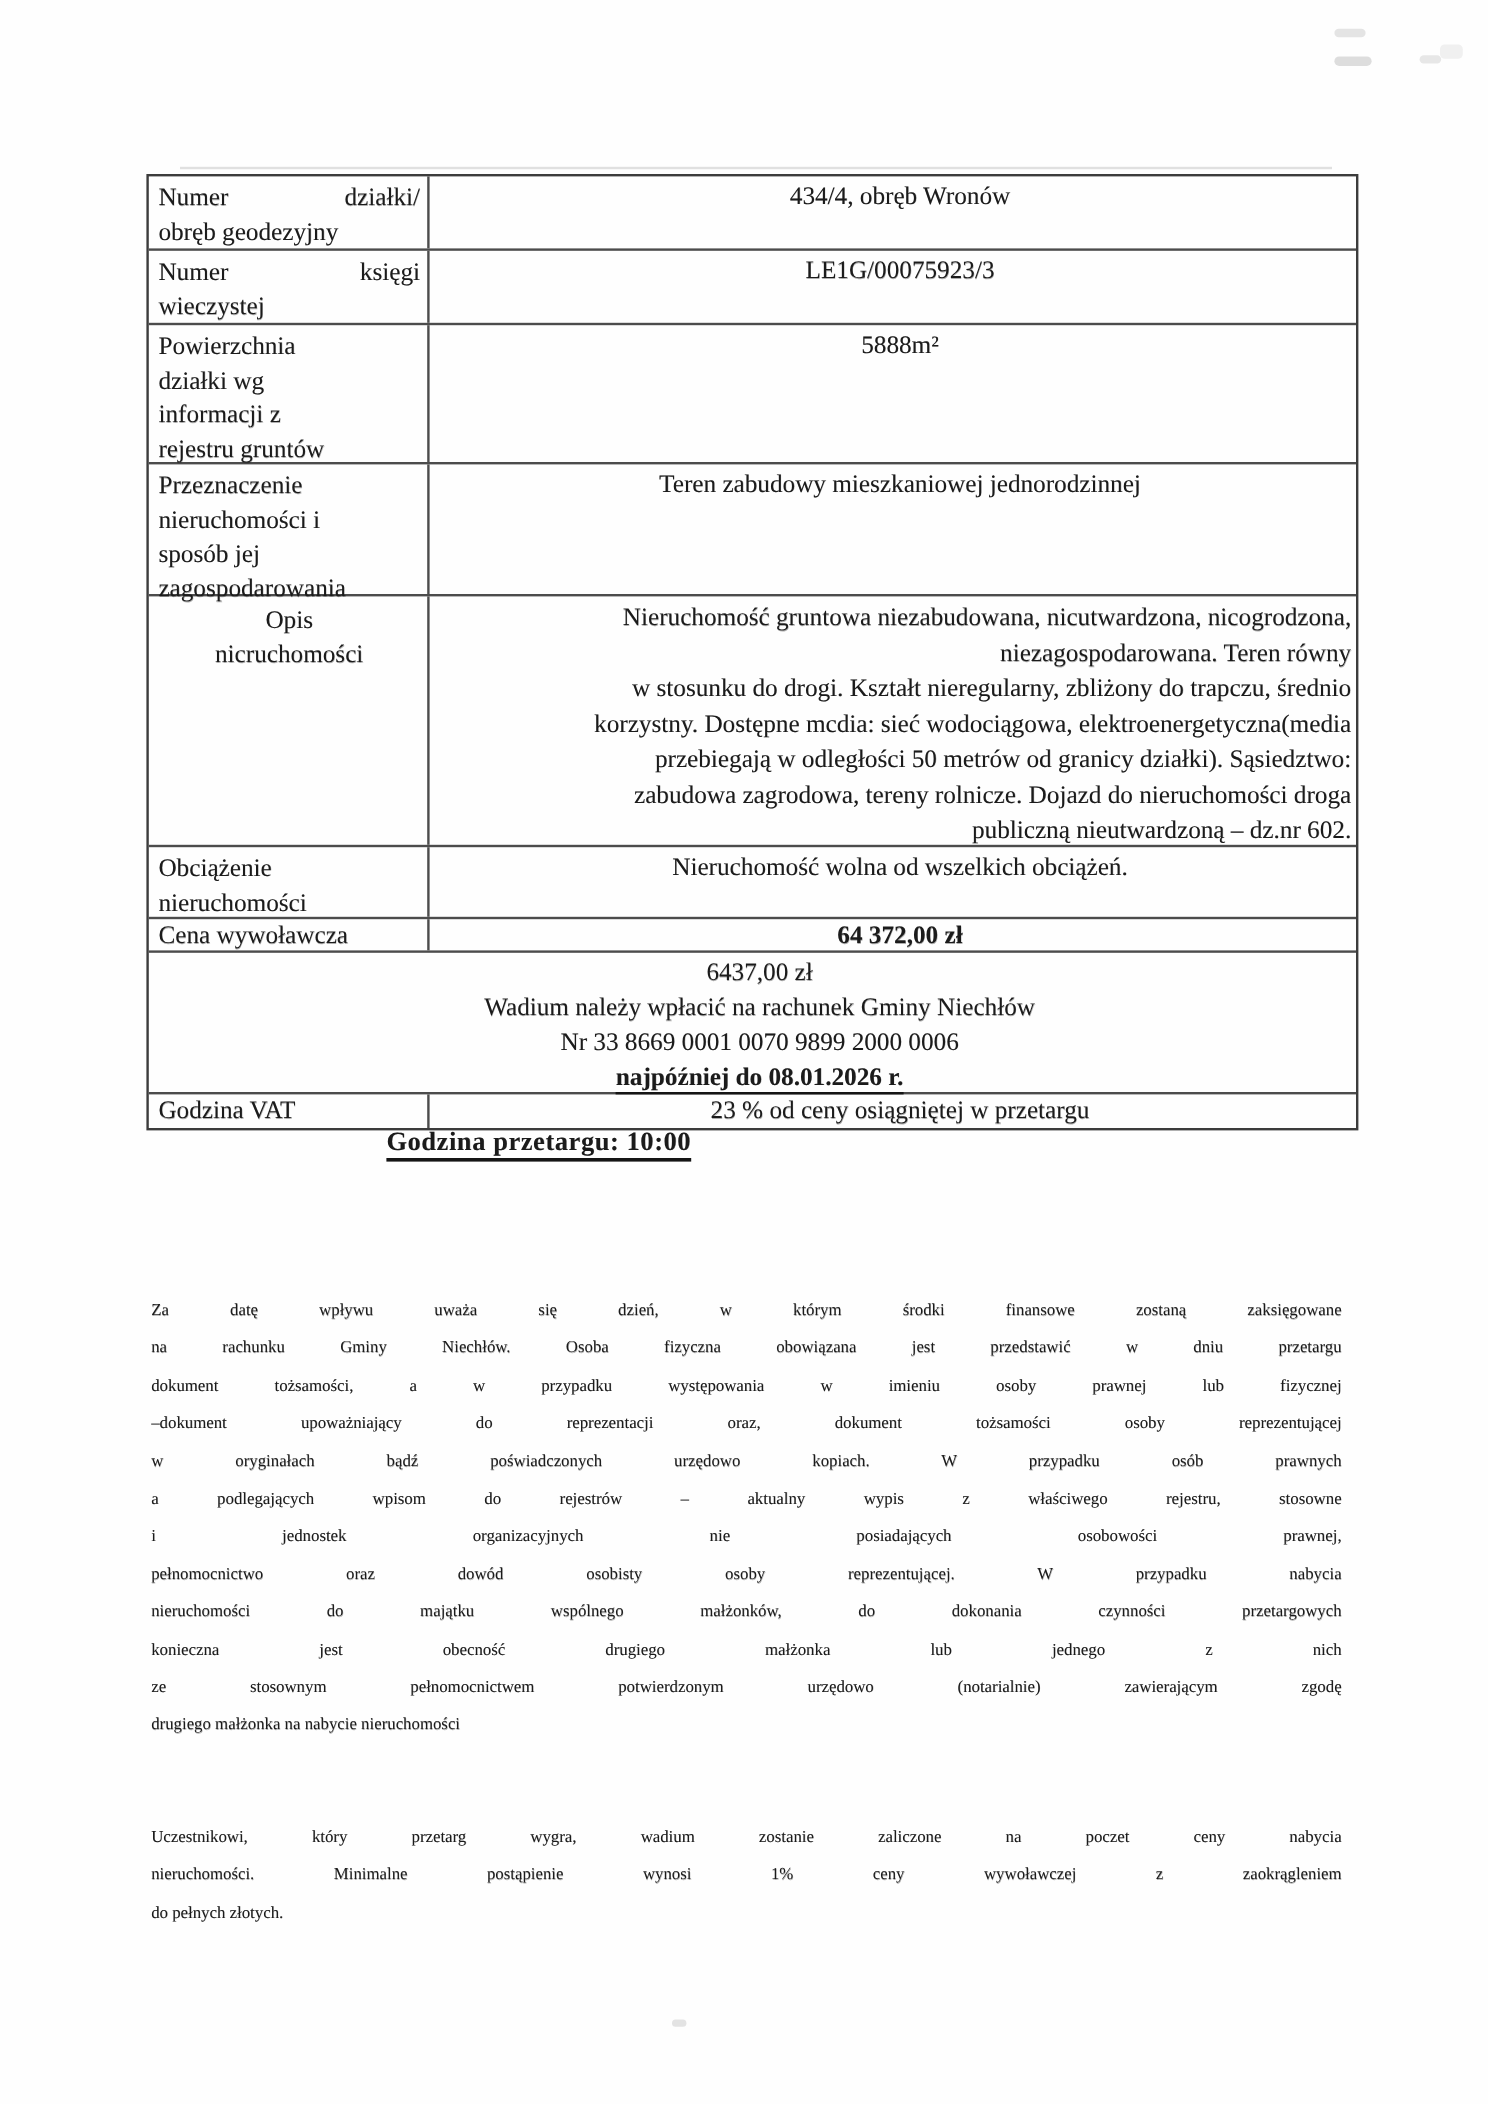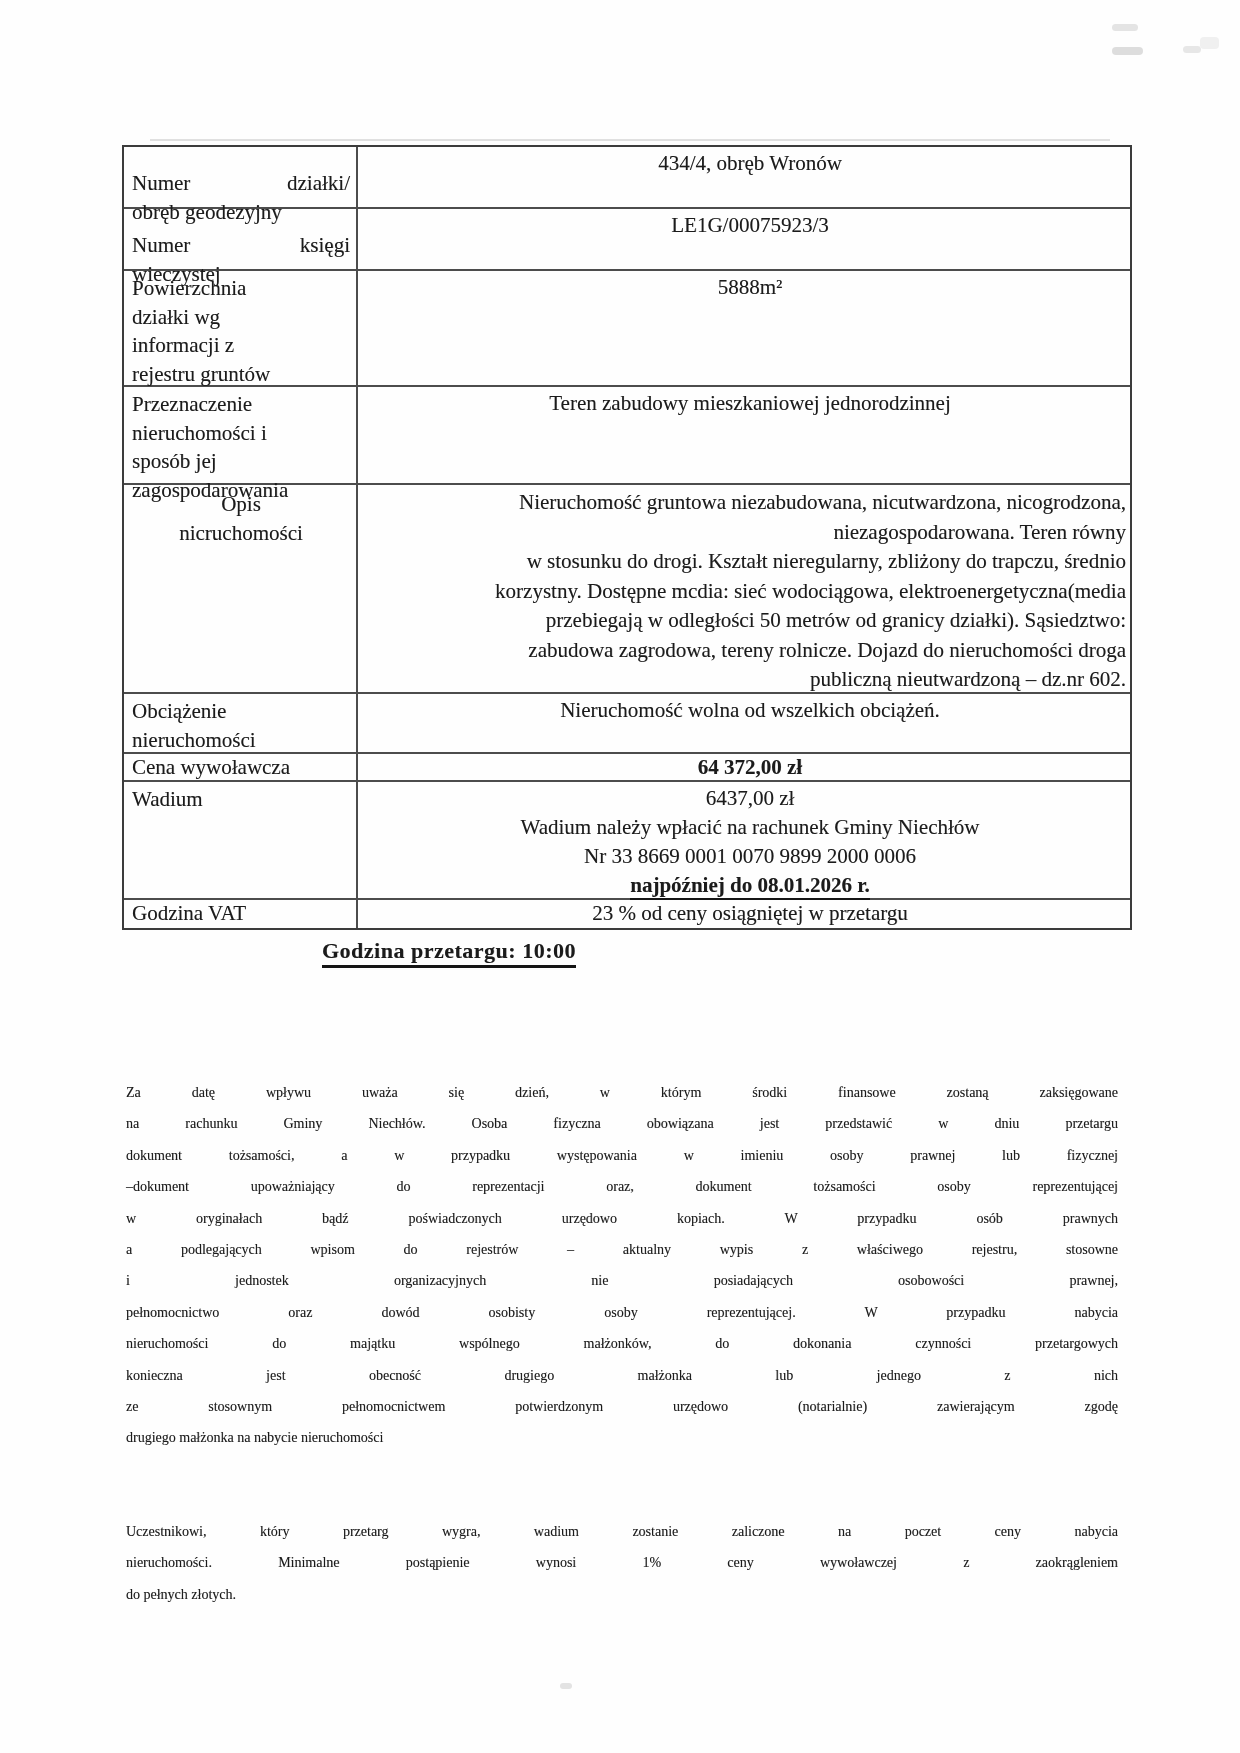--- a/index.html
+++ b/index.html
@@ -27,33 +27,33 @@
   
   .ptable{
     position:absolute;left:122px;top:145px;width:1010px;
     border:2px solid #3c3c3c;
     box-sizing:border-box;
     background:transparent;
     font-size:21px;
   }
   .trow{display:flex;box-sizing:border-box;border-top:2px solid #4c4c4c;}
   .trow:first-child{border-top:none;}
-  .h60{height:60px}.h62{height:62px}.h116{height:116px}.h110{height:98px}
+  .h60{height:60px}.h62{height:62px}.h116{height:116px}.h110{height:110px}
   .h209{height:209px}.h28{height:28px}.h118{height:118px}.h30{height:30px}
   .lcell{
     width:234px;box-sizing:border-box;flex:none;
     border-right:2px solid #4c4c4c;
     padding:3px 6px 0 8px;
     line-height:28.5px;
   }
   .vcell{flex:1;box-sizing:border-box;padding-top:2px;line-height:29px;}
   .vcell.center{text-align:center;padding-left:12px;}
   .vcell.left{padding-left:9px;padding-right:4px;padding-top:3px;line-height:29.5px;text-align:right;}
   .lline{white-space:nowrap;}
-  .lline.spread{text-align:justify;text-align-last:justify;white-space:normal;margin-top:19px;}
+  .lline.spread{text-align:justify;text-align-last:justify;white-space:normal;}
   .lcell.centered{text-align:center;padding-top:5px;}
   .tight .vcell,.tight .lcell{line-height:25px;padding-top:1px;}
   .bold{font-weight:bold;}
   .u2{border-bottom:2px solid #151515;padding-bottom:1px;}
 
   
   .auction-time{
     position:absolute;left:322px;top:938px;
     font-size:22px;font-weight:bold;
   }
@@ -153,23 +153,20 @@
     <div class="trow h28 tight">
       <div class="lcell">
         <div class="lline">Cena wywoławcza</div>
       </div>
       <div class="vcell center">
         <div class="bold">64 372,00 zł</div>
       </div>
     </div>
 
     <div class="trow h118">
-      <div class="lcell">
-        <div class="lline">Wadium</div>
-      </div>
       <div class="vcell center">
         <div>6437,00 zł</div>
         <div>Wadium należy wpłacić na rachunek Gminy Niechłów</div>
         <div>Nr 33 8669 0001 0070 9899 2000 0006</div>
         <div class="bold"><span class="u2">najpóźniej do 08.01.2026 r.</span></div>
       </div>
     </div>
 
     <div class="trow h30 tight">
       <div class="lcell">

